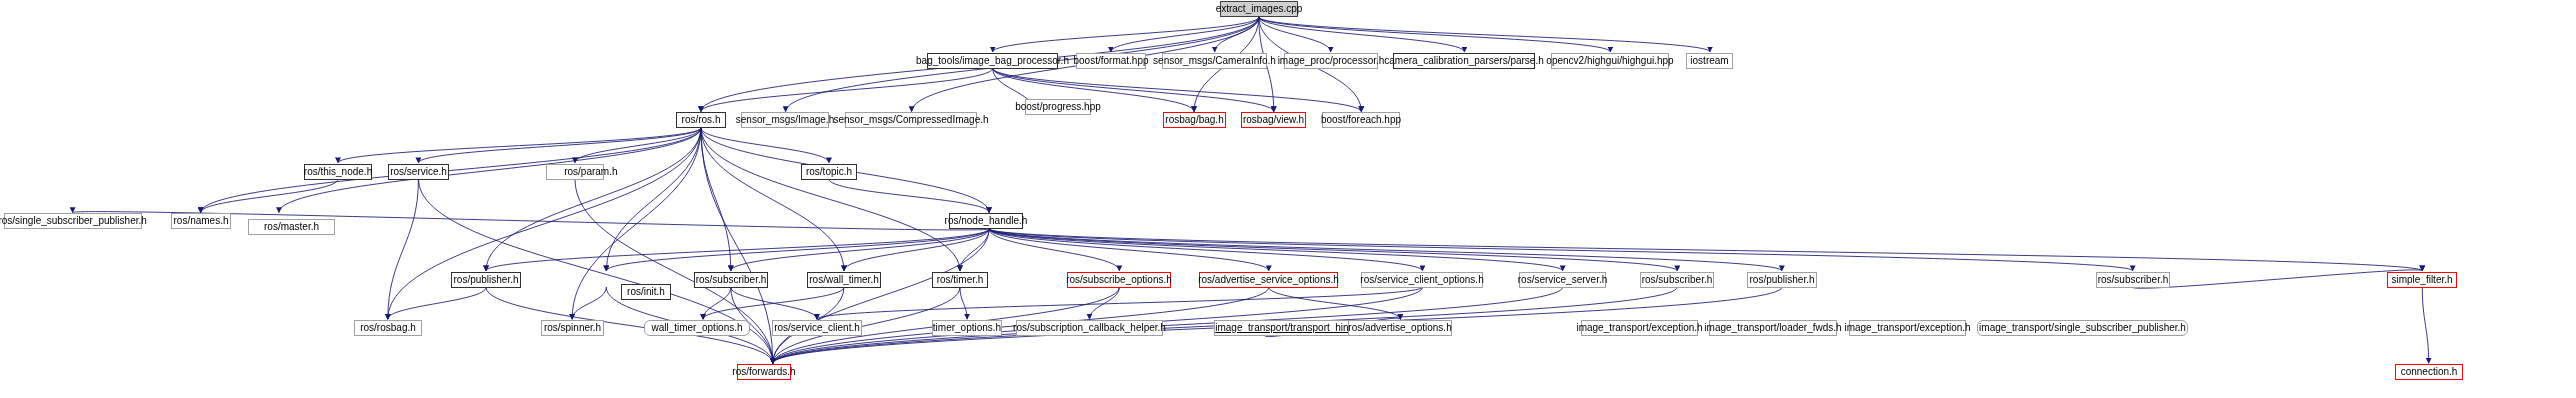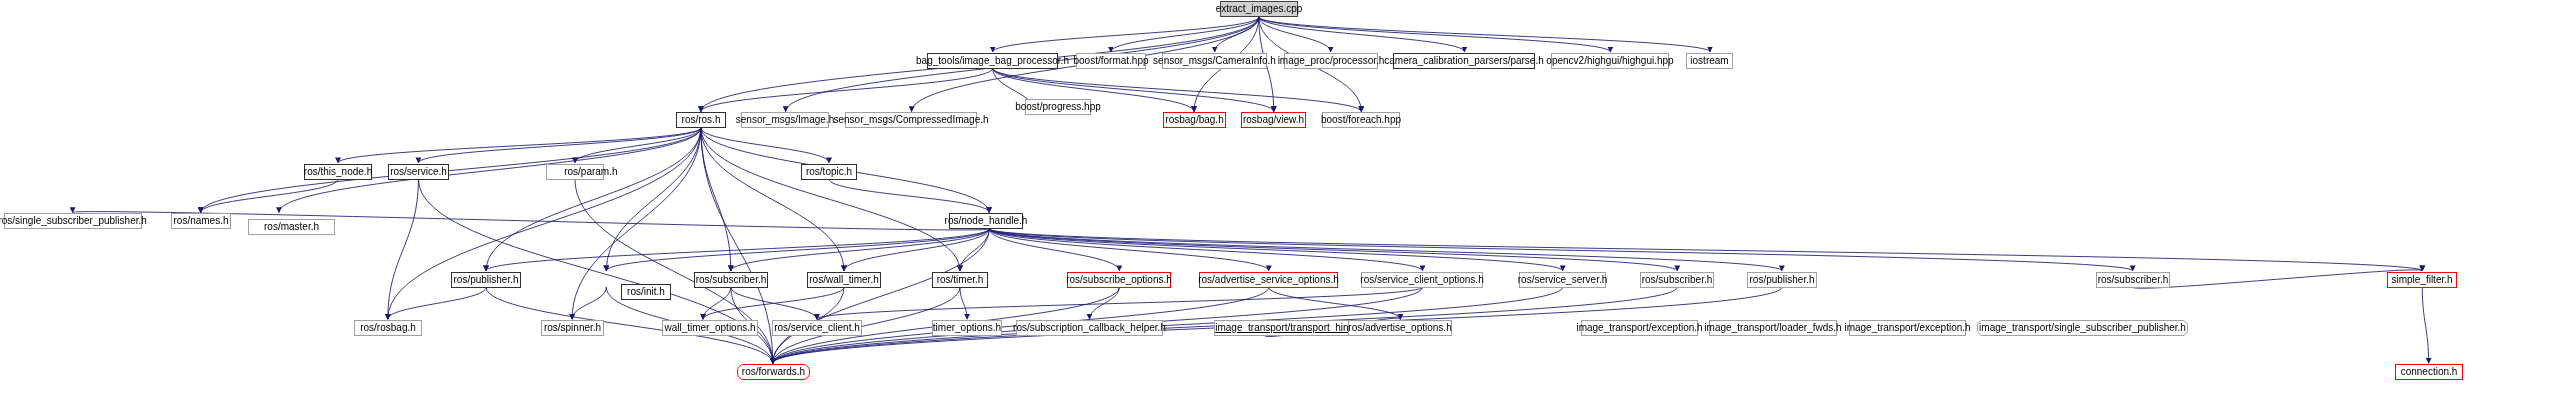--- a/index.html
+++ b/index.html
@@ -169,28 +169,28 @@
       <div class="node dark" style="left: 932px; top: 272px; width: 56px;">ros/timer.h</div>
       <div class="node red" style="left: 1067px; top: 272px; width: 104px;">ros/subscribe_options.h</div>
       <div class="node red" style="left: 1199px; top: 272px; width: 139px;">ros/advertise_service_options.h</div>
       <div class="node" style="left: 1361px; top: 272px; width: 122px;">ros/service_client_options.h</div>
       <div class="node" style="left: 1519px; top: 272px; width: 87px;">ros/service_server.h</div>
       <div class="node" style="left: 1640px; top: 272px; width: 74px;">ros/subscriber.h</div>
       <div class="node" style="left: 1747px; top: 272px; width: 70px;">ros/publisher.h</div>
       <div class="node" style="left: 2096px; top: 272px; width: 74px;">ros/subscriber.h</div>
       <div class="node" style="left: 354px; top: 320px; width: 68px;">ros/rosbag.h</div>
       <div class="node" style="left: 541px; top: 320px; width: 63px;">ros/spinner.h</div>
-      <div class="node" style="left: 662px; top: 320px; width: 96px;">wall_timer_options.h</div>
+      <div class="node" style="left: 644px; top: 320px; width: 106px; border-radius: 6px;">wall_timer_options.h</div>
       <div class="node" style="left: 772px; top: 320px; width: 90px;">ros/service_client.h</div>
       <div class="node" style="left: 932px; top: 320px; width: 70px;">timer_options.h</div>
       <div class="node" style="left: 1016px; top: 320px; width: 147px;">ros/subscription_callback_helper.h</div>
       <div class="node" style="left: 1214px; top: 320px; width: 152px; text-decoration: underline;">image_transport/transport_hints.h</div>
       <div class="node" style="left: 1348px; top: 320px; width: 104px;">ros/advertise_options.h</div>
       <div class="node" style="left: 1581px; top: 320px; width: 117px;">image_transport/exception.h</div>
       <div class="node" style="left: 1709px; top: 320px; width: 128px;">image_transport/loader_fwds.h</div>
       <div class="node" style="left: 1849px; top: 320px; width: 117px;">image_transport/exception.h</div>
       <div class="node" style="left: 1977px; top: 320px; width: 211px; border-radius: 6px;">image_transport/single_subscriber_publisher.h</div>
       <div class="node red" style="left: 2387px; top: 272px; width: 70px;">simple_filter.h</div>
-      <div class="node red" style="left: 737px; top: 364px; width: 73px; border-radius: 7px;">ros/forwards.h</div>
+      <div class="node red" style="left: 737px; top: 364px; width: 54px;">ros/forwards.h</div>
       <div class="node red" style="left: 2395px; top: 364px; width: 68px;">connection.h</div>
     </div>
 </div>
 
 
 </body></html>

